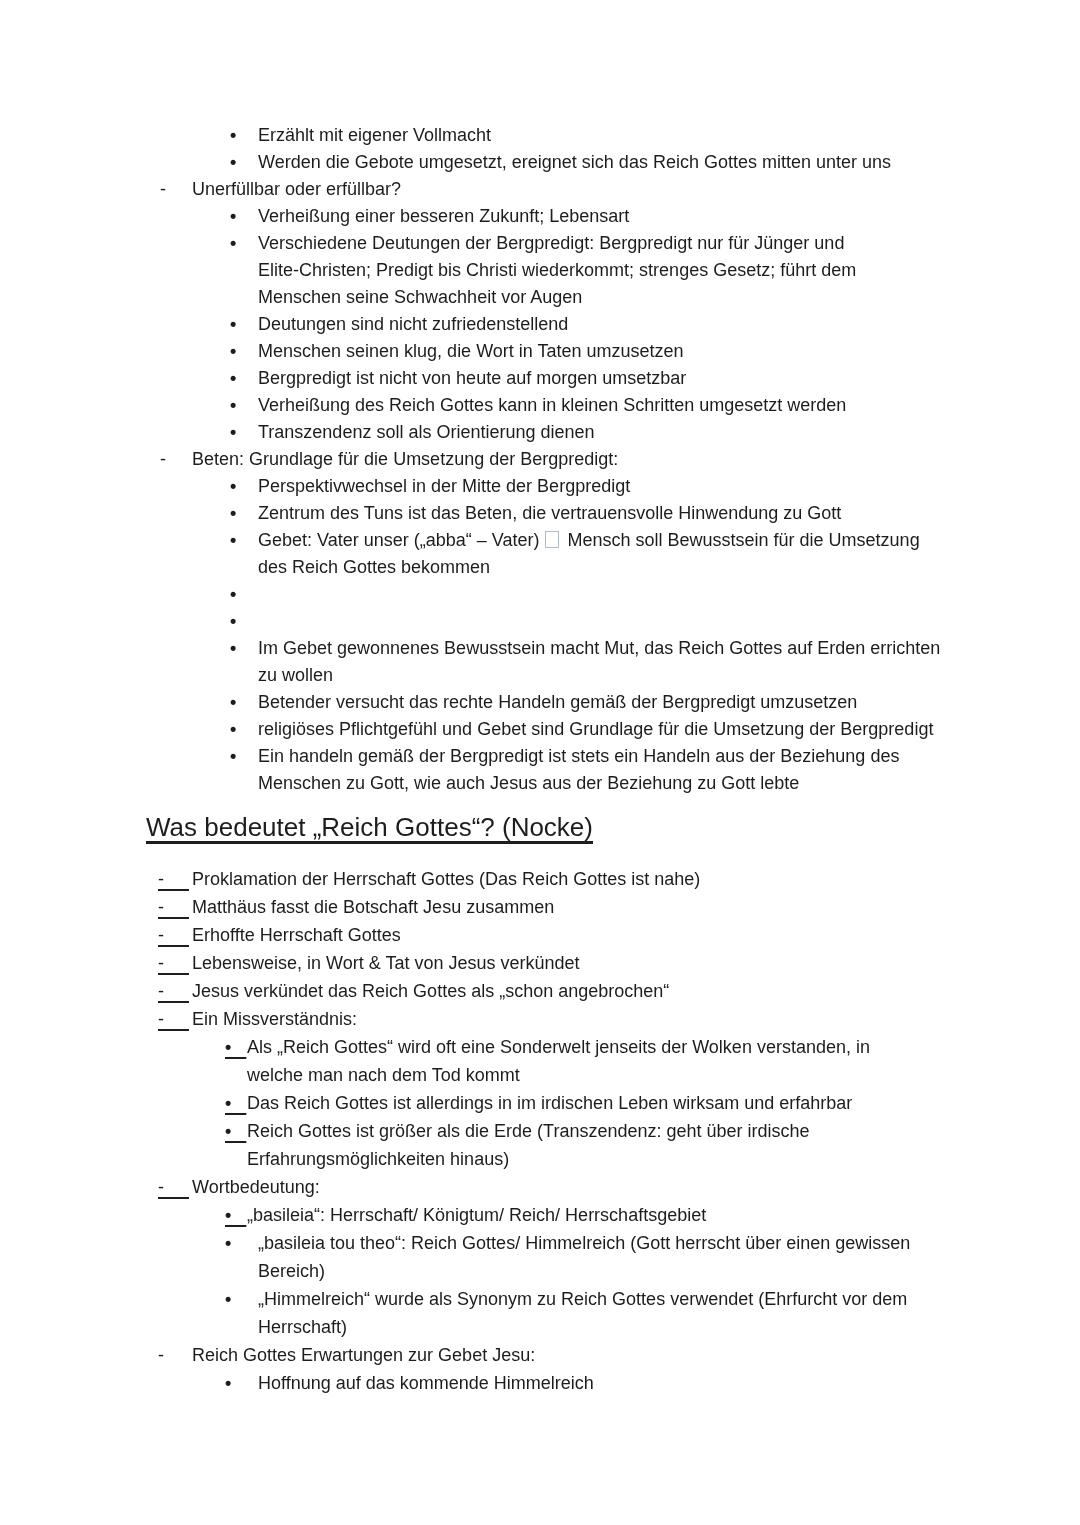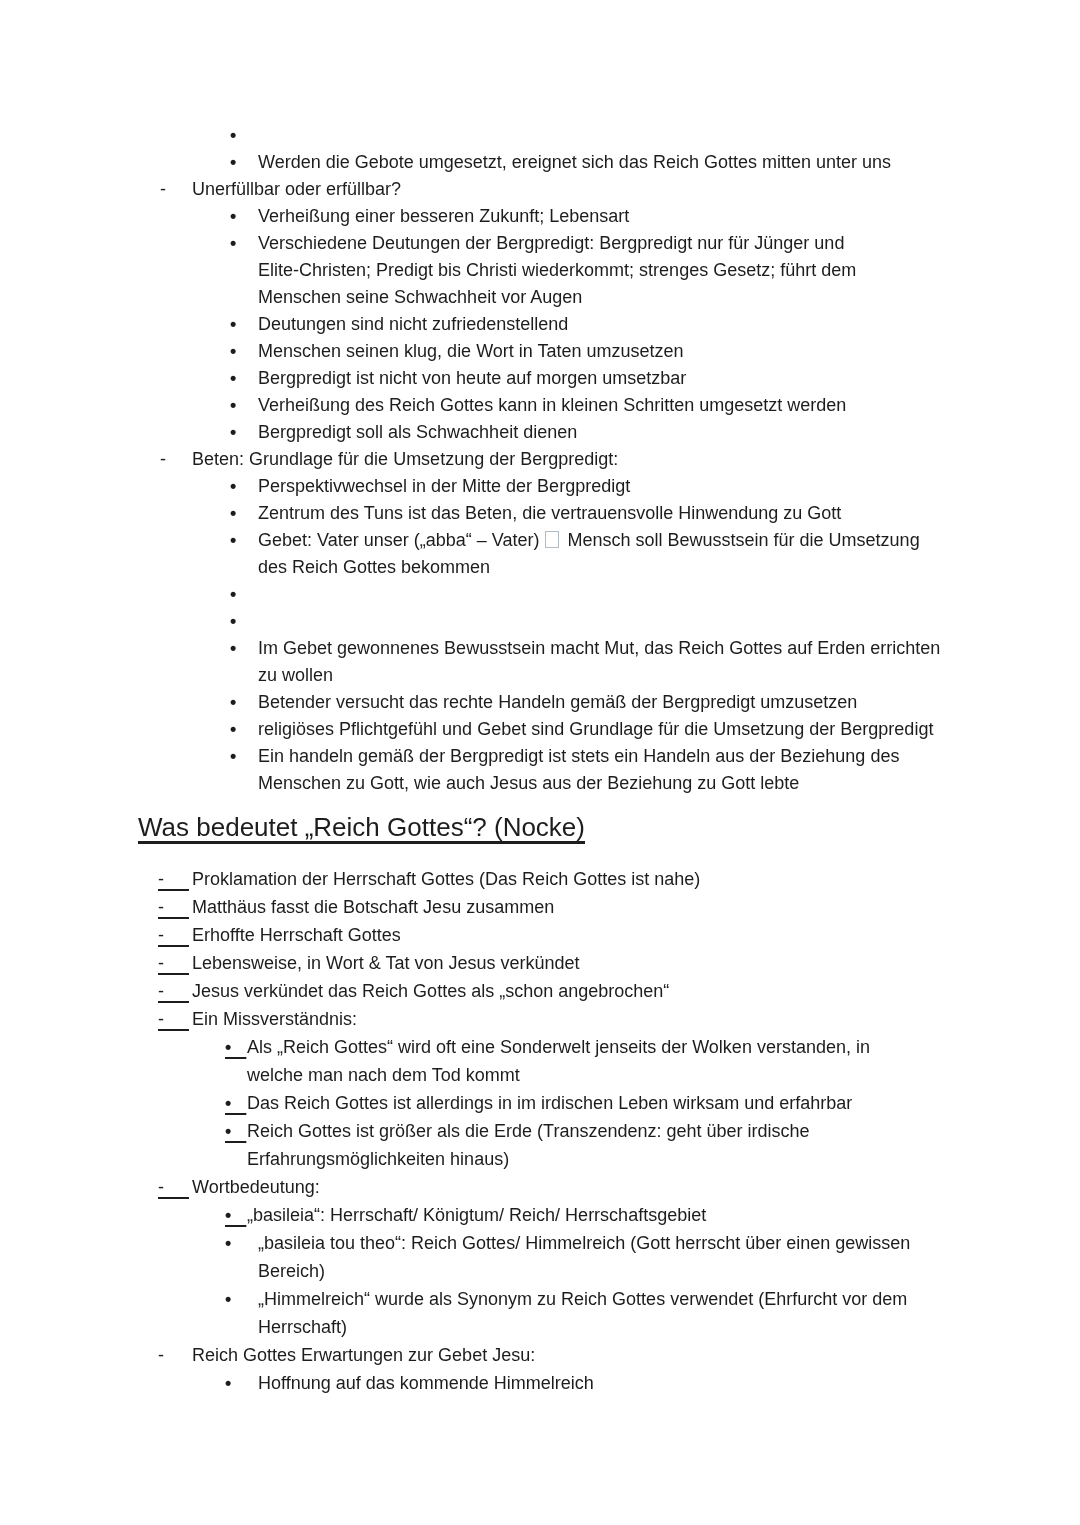--- a/index.html
+++ b/index.html
@@ -43,21 +43,21 @@
   .u {
     text-decoration: underline;
     text-decoration-thickness: 2px;
     text-underline-offset: 4px;
   }
 
   .heading {
     font-size: 26px;
     font-weight: 400;
     line-height: 32px;
-    margin: 14px 0 22px 8px;
+    margin: 14px 0 22px 16px;
     text-decoration: underline;
     text-decoration-thickness: 2.5px;
     text-underline-offset: 5px;
   }
 
   
   .missing-box {
     display: inline-block;
     width: 12px;
     height: 15px;
@@ -68,20 +68,21 @@
 </style>
 </head>
 <body>
 
 <div class="page">
   <div class="content">
 
     <div class="list s1">
         <div class="row s1-bullet">
           <span class="marker bullet-glyph">•</span>
+          <div class="txt">Erzählt mit eigener Vollmacht</div>
         </div>
         <div class="row s1-bullet">
           <span class="marker bullet-glyph">•</span>
           <div class="txt">Werden die Gebote umgesetzt, ereignet sich das Reich Gottes mitten unter uns</div>
         </div>
         <div class="row s1-dash">
           <span class="marker">-</span>
           <div class="txt">Unerfüllbar oder erfüllbar?</div>
         </div>
         <div class="row s1-bullet">
@@ -105,21 +106,21 @@
         <div class="row s1-bullet">
           <span class="marker bullet-glyph">•</span>
           <div class="txt">Bergpredigt ist nicht von heute auf morgen umsetzbar</div>
         </div>
         <div class="row s1-bullet">
           <span class="marker bullet-glyph">•</span>
           <div class="txt">Verheißung des Reich Gottes kann in kleinen Schritten umgesetzt werden</div>
         </div>
         <div class="row s1-bullet">
           <span class="marker bullet-glyph">•</span>
-          <div class="txt">Bergpredigt soll als Schwachheit dienen</div>
+          <div class="txt">Transzendenz soll als Orientierung dienen</div>
         </div>
         <div class="row s1-dash">
           <span class="marker">-</span>
           <div class="txt">Beten: Grundlage für die Umsetzung der Bergpredigt:</div>
         </div>
         <div class="row s1-bullet">
           <span class="marker bullet-glyph">•</span>
           <div class="txt">Perspektivwechsel in der Mitte der Bergpredigt</div>
         </div>
         <div class="row s1-bullet">

